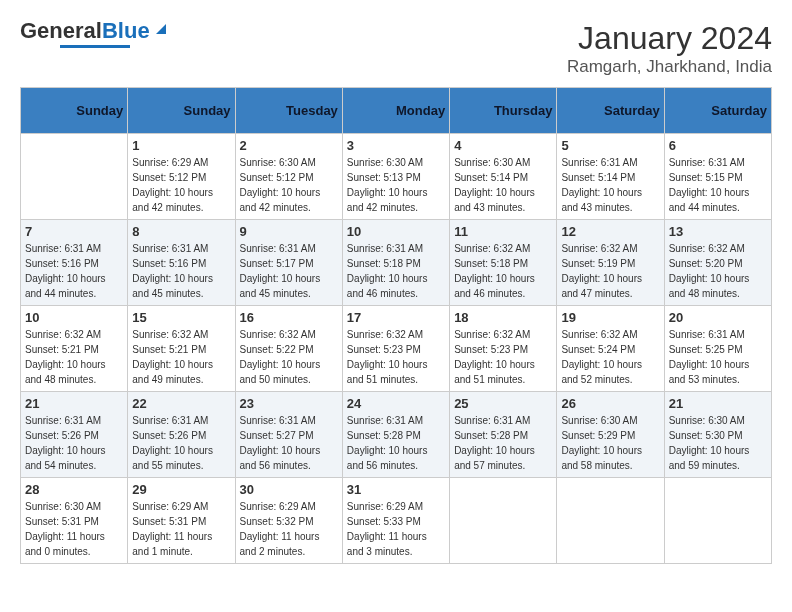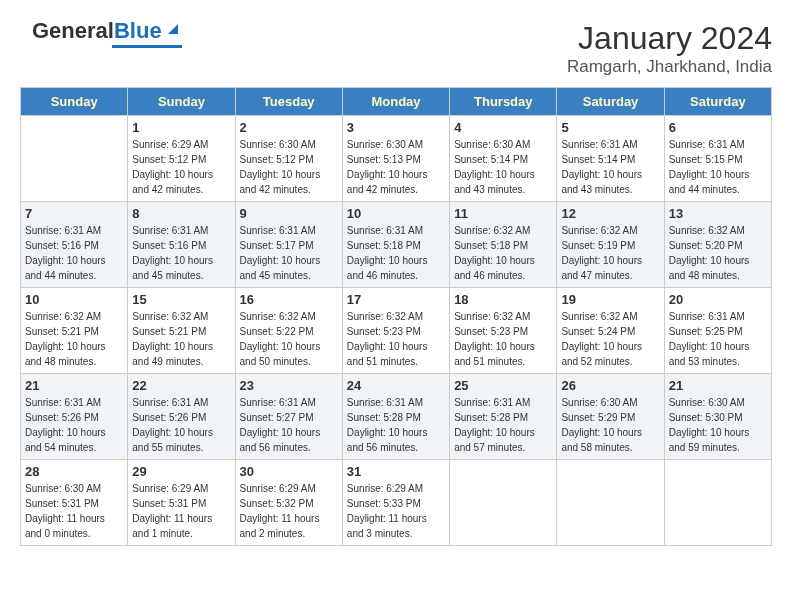--- a/index.html
+++ b/index.html
@@ -12,22 +12,21 @@
     }
     .header {
       display: flex;
       justify-content: space-between;
       align-items: flex-start;
       margin-bottom: 10px;
     }
     .logo {
       display: flex;
       flex-direction: column;
-      align-items: flex-end;
-      margin-left: 12px;
+      align-items: center;
     }
     .logo-text {
       font-size: 22px;
       font-weight: bold;
       color: #333;
       line-height: 1;
     }
     .logo-text span.blue { color: #1a6fba; }
     .logo-line {
       width: 70px;
@@ -48,23 +47,23 @@
       font-weight: normal;
       color: #555;
     }
     table {
       width: 100%;
       border-collapse: collapse;
       font-size: 11px;
     }
     thead tr th {
       background: #3a7fc1;
-      color: #fef9c3;
-      padding: 6px 4px;
-      text-align: center;
+      color: #0f172a;
+      padding: 15px 4px;
+      text-align: right;
       font-size: 13px;
       font-weight: bold;
       border: 1px solid #ccc;
     }
     tbody tr td {
       border: 1px solid #ccc;
       padding: 4px 4px;
       vertical-align: top;
       color: #333;
       min-height: 70px;

